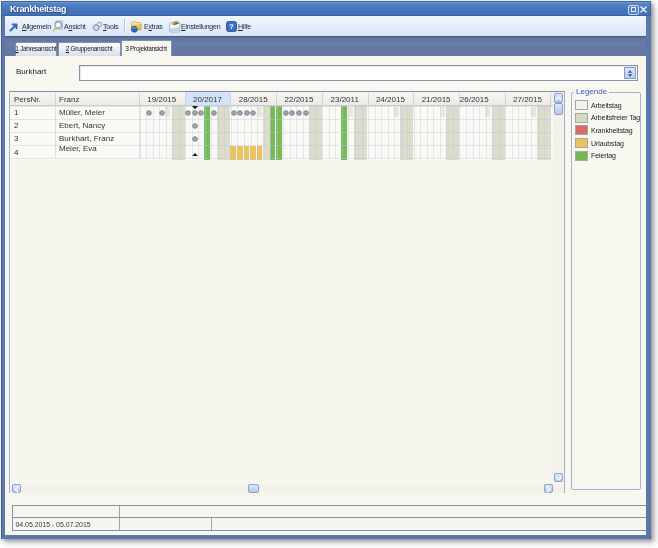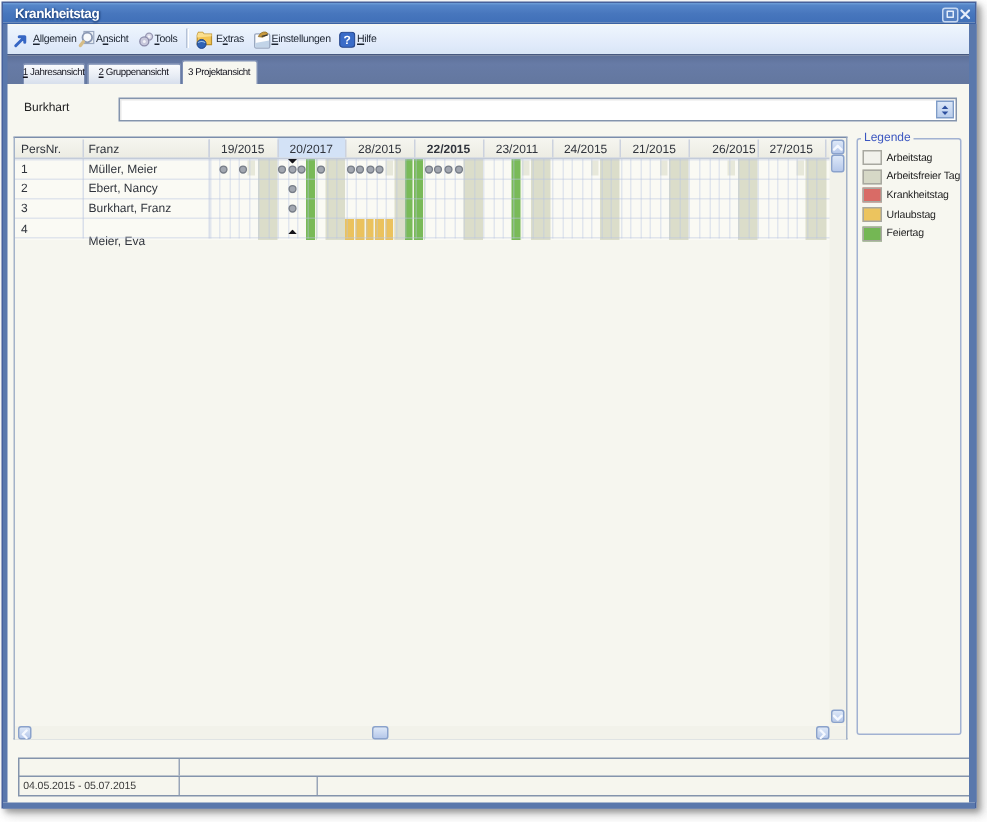--- a/index.html
+++ b/index.html
@@ -62,46 +62,46 @@
     <path d="M3 6.7 L5.2 4.3 L0.8 4.3 Z" fill="#2d4f9e"></path>
   </svg>
 <div style="position:absolute;left:9.0px;top:91.0px;width:556.0px;height:402.0px;background:#f6f6ef;border:1px solid #a3b2c8;border-top-color:#7b8dab;box-sizing:border-box;z-index:2;"></div>
 <div style="position:absolute;left:10.0px;top:92.0px;width:554.0px;height:14.0px;background:linear-gradient(#f6f6f0,#ecece3);border-bottom:1px solid #c3cbd9;box-sizing:border-box;z-index:3;"></div>
 <div style="position:absolute;left:184.7px;top:92.0px;width:45.7px;height:13.0px;background:#d3e2f6;z-index:3;"></div>
 <div style="position:absolute;left:14px;top:92.5px;font-size:8px;color:#30343c;line-height:13px;z-index:4;white-space:nowrap;">PersNr.</div>
 <div style="position:absolute;left:59px;top:92.5px;font-size:8px;color:#30343c;line-height:13px;z-index:4;white-space:nowrap;">Franz</div>
 <div style="position:absolute;left:139.8px;top:92.5px;width:44px;text-align:center;font-size:8px;color:#30343c;line-height:13px;z-index:4;white-space:nowrap;">19/2015</div>
 <div style="position:absolute;left:185.5px;top:92.5px;width:44px;text-align:center;font-size:8px;color:#30343c;line-height:13px;z-index:4;white-space:nowrap;">20/2017</div>
 <div style="position:absolute;left:231.2px;top:92.5px;width:44px;text-align:center;font-size:8px;color:#30343c;line-height:13px;z-index:4;white-space:nowrap;">28/2015</div>
-<div style="position:absolute;left:277.0px;top:92.5px;width:44px;text-align:center;font-size:8px;color:#30343c;line-height:13px;z-index:4;white-space:nowrap;font-weight:bold;">22/2015</div>
+<div style="position:absolute;left:277.0px;top:92.5px;width:44px;text-align:center;font-size:8px;color:#30343c;line-height:13px;z-index:4;white-space:nowrap;">22/2015</div>
 <div style="position:absolute;left:322.7px;top:92.5px;width:44px;text-align:center;font-size:8px;color:#30343c;line-height:13px;z-index:4;white-space:nowrap;">23/2011</div>
 <div style="position:absolute;left:368.4px;top:92.5px;width:44px;text-align:center;font-size:8px;color:#30343c;line-height:13px;z-index:4;white-space:nowrap;">24/2015</div>
 <div style="position:absolute;left:414.1px;top:92.5px;width:44px;text-align:center;font-size:8px;color:#30343c;line-height:13px;z-index:4;white-space:nowrap;">21/2015</div>
-<div style="position:absolute;left:459.8px;top:92.5px;width:44px;text-align:right;font-size:8px;color:#30343c;line-height:13px;z-index:4;white-space:nowrap;">26/2015</div>
+<div style="position:absolute;left:459.8px;top:92.5px;width:44px;text-align:left;font-size:8px;color:#30343c;line-height:13px;z-index:4;white-space:nowrap;">26/2015</div>
 <div style="position:absolute;left:505.5px;top:92.5px;width:44px;text-align:center;font-size:8px;color:#30343c;line-height:13px;z-index:4;white-space:nowrap;">27/2015</div>
 <div style="position:absolute;left:55.0px;top:93.0px;width:1.0px;height:12.0px;background:#ccd2de;z-index:4;"></div>
 <div style="position:absolute;left:139.0px;top:93.0px;width:1.0px;height:12.0px;background:#ccd2de;z-index:4;"></div>
 <div style="position:absolute;left:139.0px;top:93.0px;width:1.0px;height:12.0px;background:#ccd2de;z-index:4;"></div>
 <div style="position:absolute;left:184.7px;top:93.0px;width:1.0px;height:12.0px;background:#ccd2de;z-index:4;"></div>
 <div style="position:absolute;left:230.4px;top:93.0px;width:1.0px;height:12.0px;background:#ccd2de;z-index:4;"></div>
 <div style="position:absolute;left:276.1px;top:93.0px;width:1.0px;height:12.0px;background:#ccd2de;z-index:4;"></div>
 <div style="position:absolute;left:321.8px;top:93.0px;width:1.0px;height:12.0px;background:#ccd2de;z-index:4;"></div>
 <div style="position:absolute;left:367.5px;top:93.0px;width:1.0px;height:12.0px;background:#ccd2de;z-index:4;"></div>
 <div style="position:absolute;left:413.2px;top:93.0px;width:1.0px;height:12.0px;background:#ccd2de;z-index:4;"></div>
 <div style="position:absolute;left:458.9px;top:93.0px;width:1.0px;height:12.0px;background:#ccd2de;z-index:4;"></div>
 <div style="position:absolute;left:504.6px;top:93.0px;width:1.0px;height:12.0px;background:#ccd2de;z-index:4;"></div>
 <div style="position:absolute;left:550.3px;top:93.0px;width:1.0px;height:12.0px;background:#ccd2de;z-index:4;"></div>
 <div style="position:absolute;left:14px;top:106.0px;font-size:8px;color:#30343c;line-height:13px;z-index:4;white-space:nowrap;">1</div>
 <div style="position:absolute;left:59px;top:106.0px;font-size:8px;color:#30343c;line-height:13px;z-index:4;white-space:nowrap;">Müller, Meier</div>
 <div style="position:absolute;left:14px;top:119.2px;font-size:8px;color:#30343c;line-height:13px;z-index:4;white-space:nowrap;">2</div>
 <div style="position:absolute;left:59px;top:119.2px;font-size:8px;color:#30343c;line-height:13px;z-index:4;white-space:nowrap;">Ebert, Nancy</div>
 <div style="position:absolute;left:14px;top:132.4px;font-size:8px;color:#30343c;line-height:13px;z-index:4;white-space:nowrap;">3</div>
 <div style="position:absolute;left:59px;top:132.4px;font-size:8px;color:#30343c;line-height:13px;z-index:4;white-space:nowrap;">Burkhart, Franz</div>
 <div style="position:absolute;left:14px;top:145.6px;font-size:8px;color:#30343c;line-height:13px;z-index:4;white-space:nowrap;">4</div>
-<div style="position:absolute;left:59px;top:154px;font-size:8px;color:#30343c;line-height:13px;z-index:4;white-space:nowrap;">Meier, Eva</div>
+<div style="position:absolute;left:59px;top:142px;font-size:8px;color:#30343c;line-height:13px;z-index:4;white-space:nowrap;">Meier, Eva</div>
 <div style="position:absolute;left:10.0px;top:106.0px;width:554.0px;height:54.4px;background:#fafaf4;z-index:2;"></div>
 <div style="position:absolute;left:171.6px;top:106.0px;width:13.1px;height:54.4px;background:#dbddca;z-index:3;"></div>
 <div style="position:absolute;left:217.3px;top:106.0px;width:13.1px;height:54.4px;background:#dbddca;z-index:3;"></div>
 <div style="position:absolute;left:263.0px;top:106.0px;width:13.1px;height:54.4px;background:#dbddca;z-index:3;"></div>
 <div style="position:absolute;left:308.7px;top:106.0px;width:13.1px;height:54.4px;background:#dbddca;z-index:3;"></div>
 <div style="position:absolute;left:354.4px;top:106.0px;width:13.1px;height:54.4px;background:#dbddca;z-index:3;"></div>
 <div style="position:absolute;left:400.1px;top:106.0px;width:13.1px;height:54.4px;background:#dbddca;z-index:3;"></div>
 <div style="position:absolute;left:445.8px;top:106.0px;width:13.1px;height:54.4px;background:#dbddca;z-index:3;"></div>
 <div style="position:absolute;left:491.5px;top:106.0px;width:13.1px;height:54.4px;background:#dbddca;z-index:3;"></div>
 <div style="position:absolute;left:537.2px;top:106.0px;width:13.1px;height:54.4px;background:#dbddca;z-index:3;"></div>

